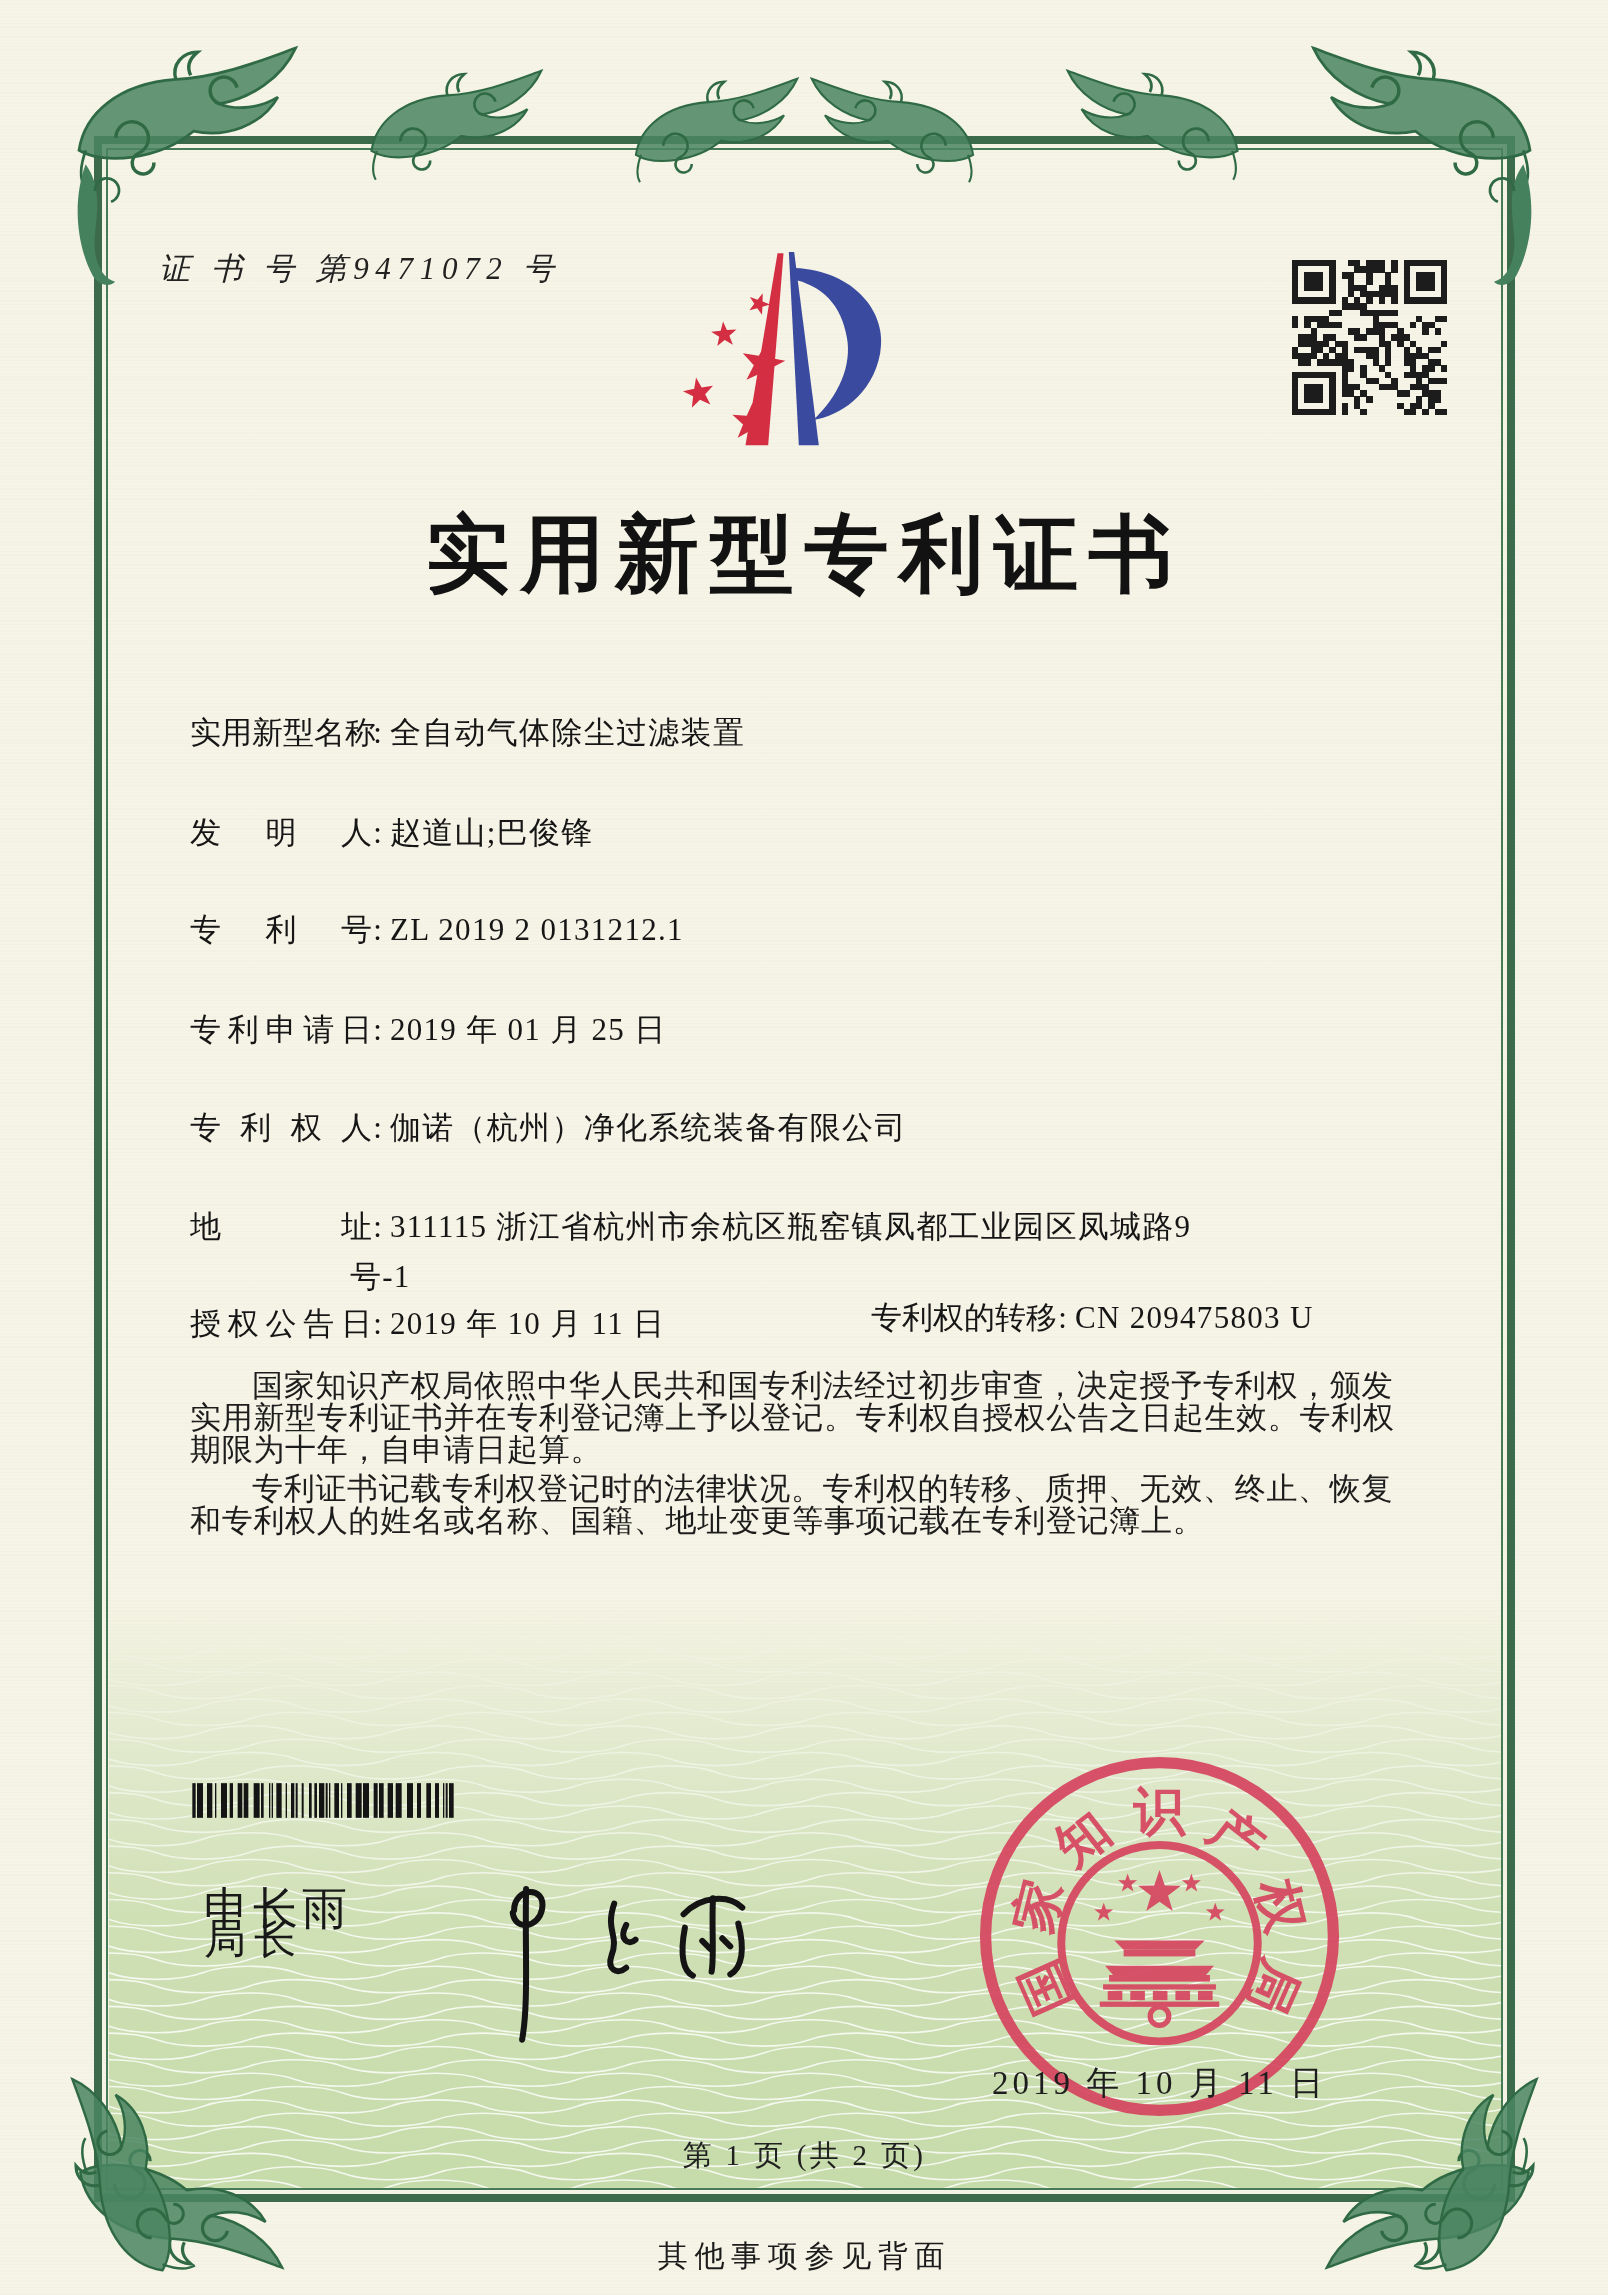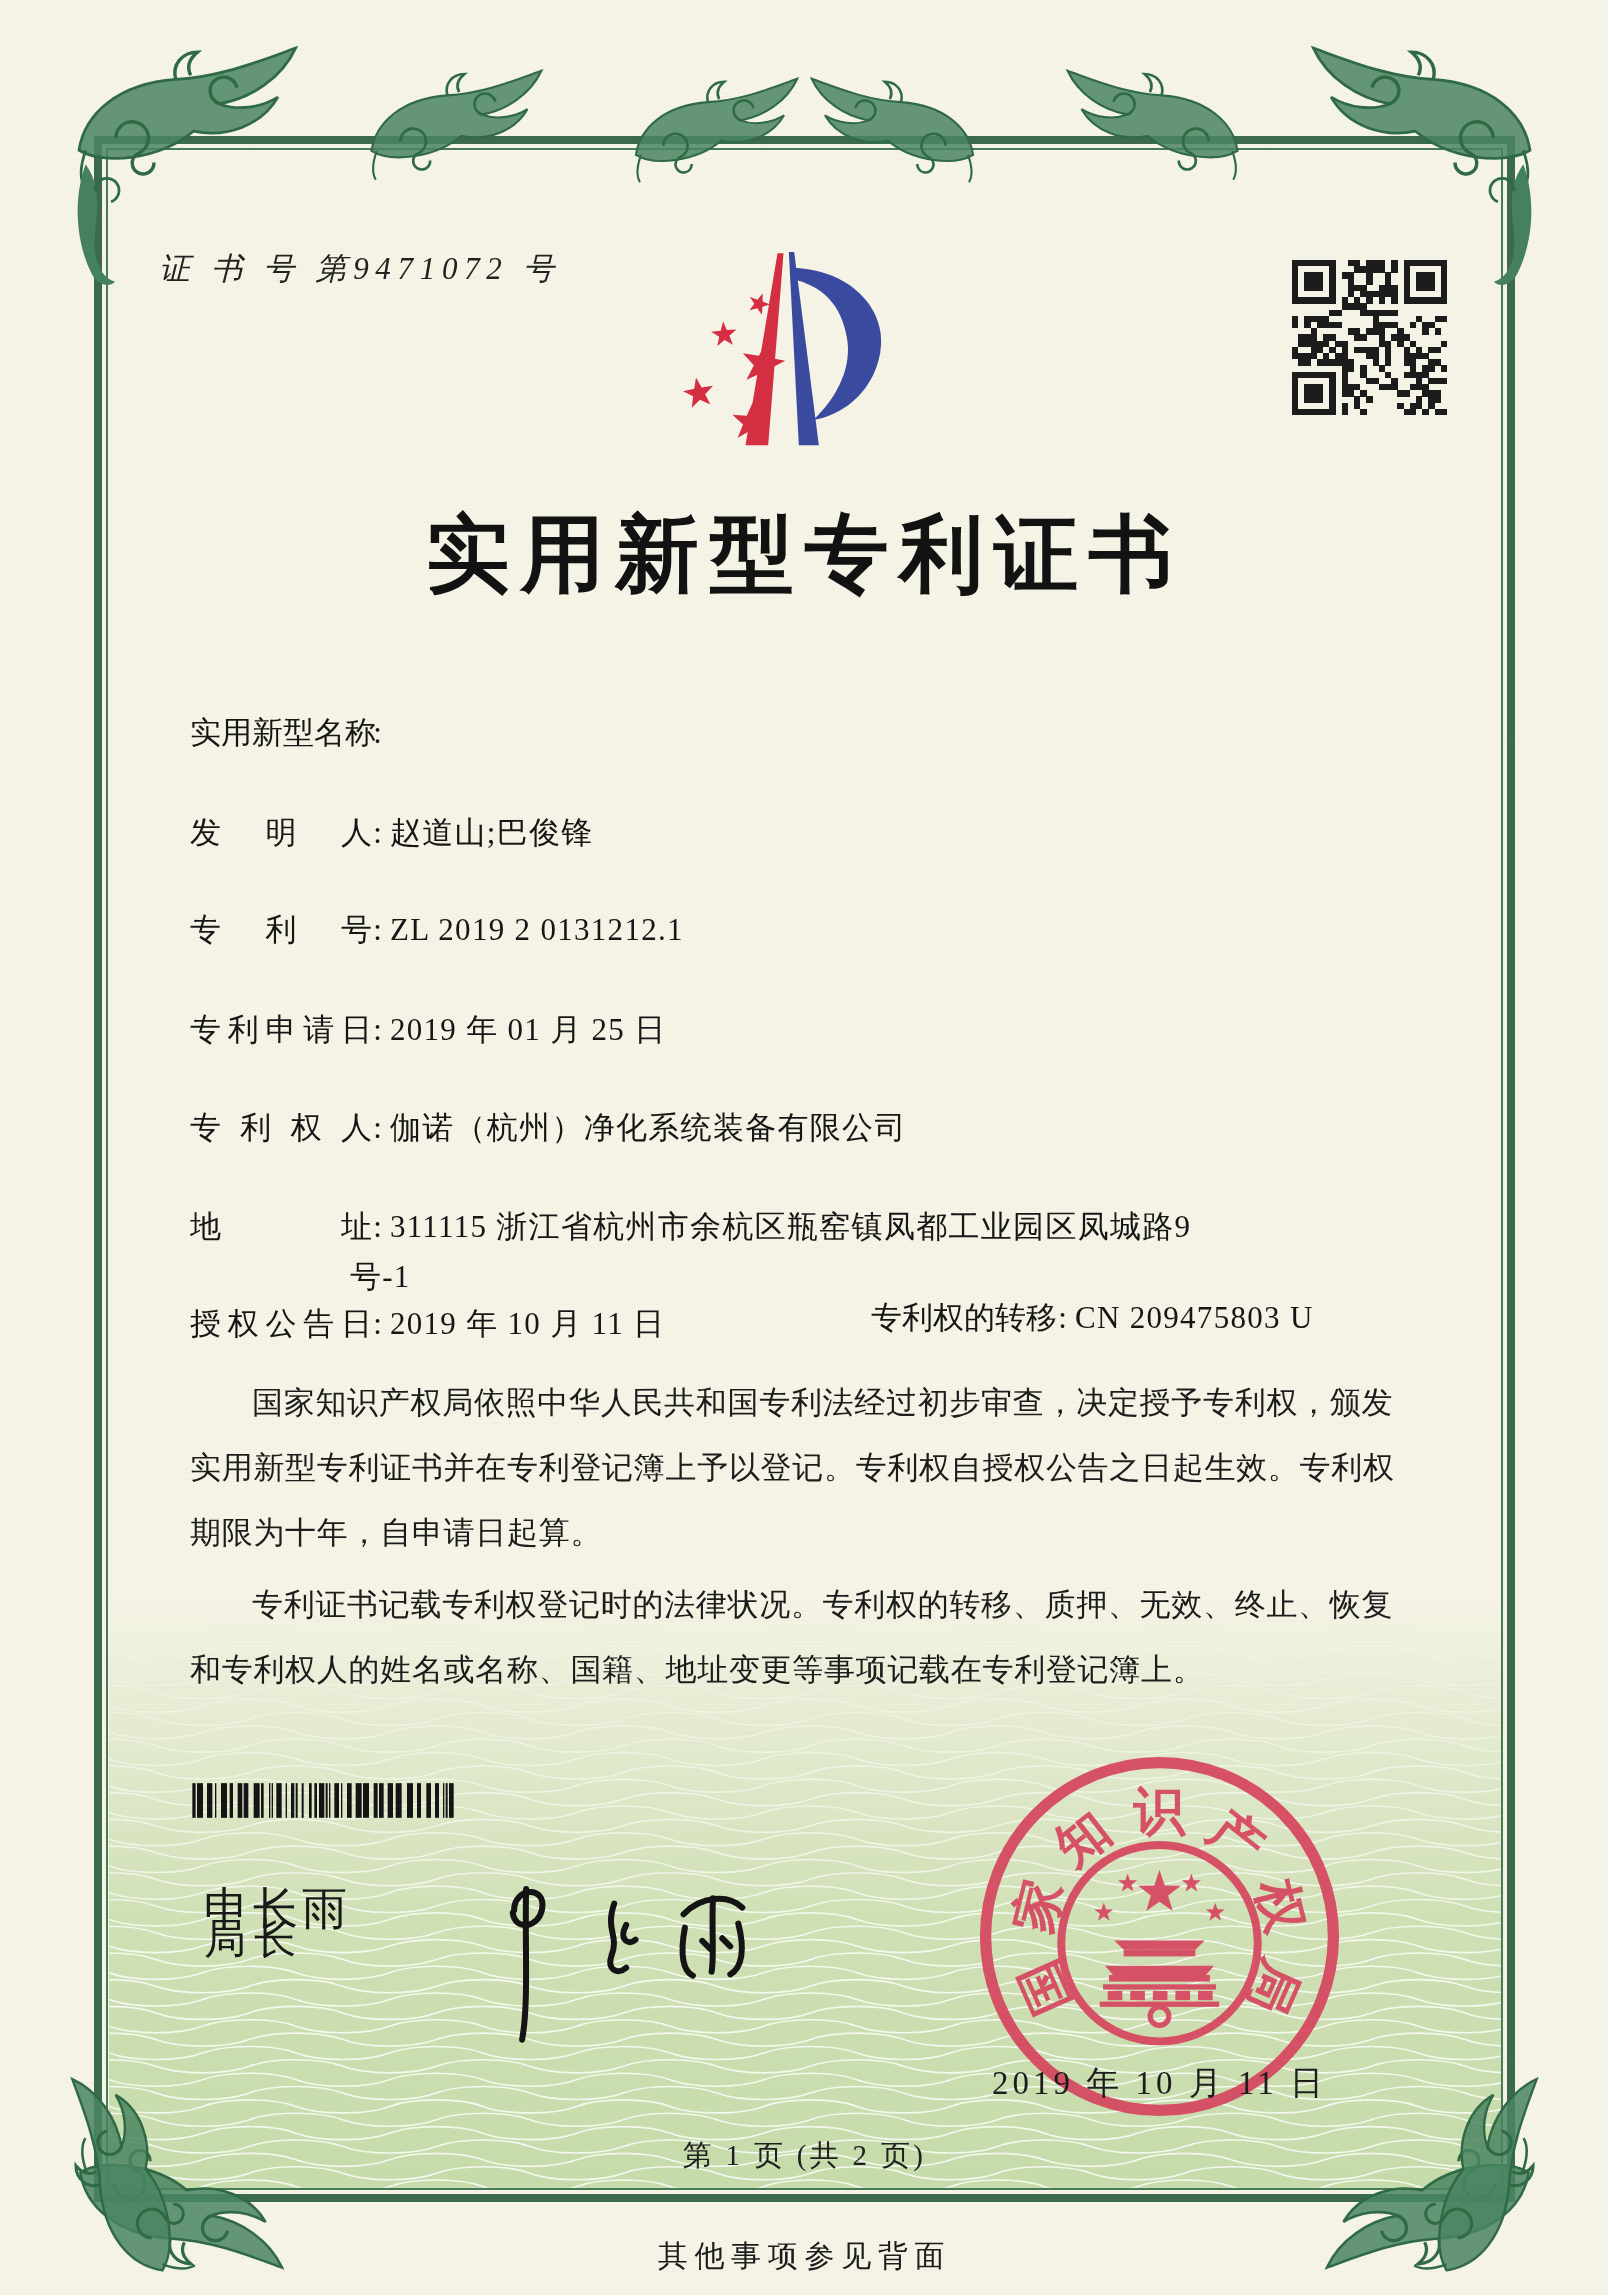--- a/index.html
+++ b/index.html
@@ -37,21 +37,21 @@
   }
   .flabel{display:inline-block;width:182px;text-align:justify;text-align-last:justify;margin-top:6px;}
   .fcolon{margin:0 8px 0 1.3px;}
   .fvalue{letter-spacing:1.3px;}
   .r1{top:706px}.r2{top:806px}.r3{top:903px}.r4{top:1003px}
   .r5{top:1101px}.r6{top:1200px}.r7{top:1297px}
   .addr-wrap{white-space:normal;width:1135px;}
   .addr-line2{margin-left:-40px;margin-top:8px;}
   .col2{position:absolute;left:681px;top:0;display:flex;align-items:baseline;}
   .paragraphs{
-    left:190px;top:1370px;width:1234px;font-size:31px;line-height:65px;
+    left:190px;top:1370px;width:1234px;font-size:31px;line-height:32px;
     color:#1c1c1c;letter-spacing:0.7px;
   }
   .paragraphs p{margin:0 0 6.7px 0;text-indent:2em;}
   .director-label{left:204px;top:1911px;font-size:42px;letter-spacing:8px;color:#181818;}
   .director-name{left:204px;top:1879px;font-size:45px;letter-spacing:4px;color:#181818;}
   .seal-date{left:992px;top:2061px;font-size:33px;letter-spacing:4px;color:#1d1d1d;}
   .page-footer{left:0;right:0;top:2136px;text-align:center;font-size:29px;letter-spacing:3.3px;color:#202020;}
   .back-note{left:0;right:0;top:2236px;text-align:center;font-size:30px;letter-spacing:6.7px;color:#1b1b1b;}
 </style>
 </head>
@@ -495,20 +495,21 @@
         <rect x="23" y="24" width="1.02" height="1.02"></rect>
         <rect x="24" y="24" width="1.02" height="1.02"></rect>
       </g>
   </svg>
 
   <div class="abs title">实用新型专利证书</div>
 
   <div class="field-row r1">
     <span class="flabel">实用新型名称</span>
       <span class="fcolon">:</span>
+      <span class="fvalue">全自动气体除尘过滤装置</span>
   </div>
   <div class="field-row r2">
     <span class="flabel">发明人</span>
       <span class="fcolon">:</span>
       <span class="fvalue">赵道山;巴俊锋</span>
   </div>
   <div class="field-row r3">
     <span class="flabel">专利号</span>
       <span class="fcolon">:</span>
       <span class="fvalue">ZL 2019 2 0131212.1</span>

